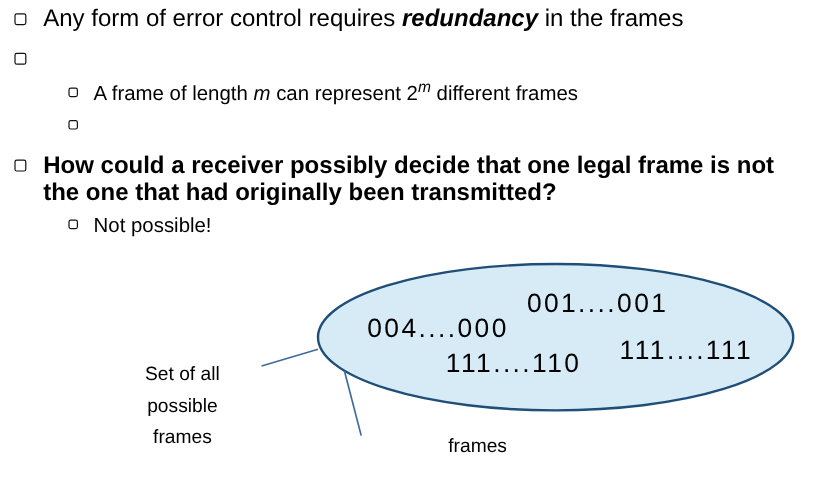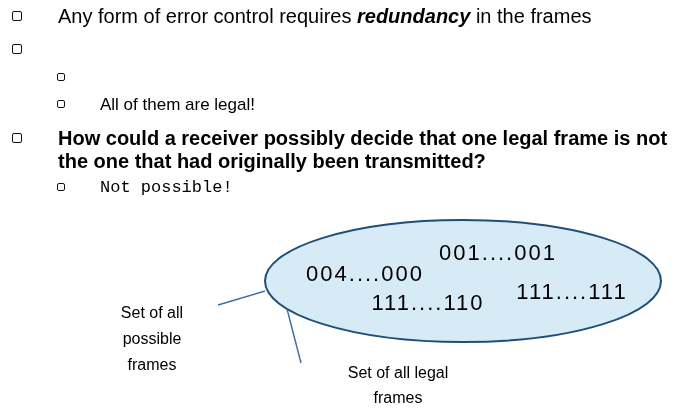--- a/index.html
+++ b/index.html
@@ -4,21 +4,21 @@
 <style>
   html, body { margin:0; padding:0; }
   body {
     width:695px; height:418px;
     background:#ffffff;
     position:relative;
     overflow:hidden;
     font-family:"Liberation Sans", sans-serif;
     color:#000;
   }
-  .row { position:absolute; display:flex; align-items:flex-start;gap:22px; }
+  .row { position:absolute; display:flex; align-items:flex-start; }
   .sq {
     flex:0 0 auto;
     box-sizing:border-box;
     border:1.6px solid #111;
     border-radius:2px;
     background:#fff;
   }
   .sq.main { width:10px; height:10px; margin:6px 14px 0 0; }
   .sq.sub  { width:8px;  height:8px;  margin:5px 13px 0 0; }
   .t-main { font-size:20px; line-height:23px; }
@@ -49,33 +49,33 @@
   <span class="sq main"></span>
   <span class="t-main"><span>Any form of error control requires </span><span class="em-bi">redundancy</span><span> in the frames</span></span>
 </div>
 
 <div class="row" style="top:38px; left:12px; width:670px;">
   <span class="sq main"></span>
 </div>
 
 <div class="row" style="top:68px; left:57px; width:620px;">
   <span class="sq sub"></span>
+  <span class="t-sub"><span>A frame of length </span><span class="ital">m</span><span> can represent 2</span><span class="supm">m</span><span> different frames</span></span>
 </div>
 
 <div class="row" style="top:95px; left:57px; width:620px;">
   <span class="sq sub"></span>
-  <span class="t-sub">All of them are legal!</span>
 </div>
 
 <div class="row" style="top:127px; left:12px; width:665px;">
   <span class="sq main"></span>
   <span class="t-main" style="width:652px;font-weight:bold;">How could a receiver possibly decide that one legal frame is not the one that had originally been transmitted?</span>
 </div>
 
-<div class="row" style="top:178px; left:57px; width:620px;font-family:Liberation Mono, monospace;">
+<div class="row" style="top:178px; left:57px; width:620px;">
   <span class="sq sub"></span>
   <span class="t-sub">Not possible!</span>
 </div>
 
 <svg class="diagram" width="695" height="418" viewBox="0 0 695 418" aria-hidden="true">
   <ellipse cx="463" cy="281" rx="198" ry="61" stroke-width="2" fill="#d7ebf7" stroke="#1f4e79"></ellipse>
   <line x1="218" y1="305" x2="265" y2="291" stroke-width="1.4" stroke="#3c6c9e"></line>
   <line x1="287" y1="309" x2="301" y2="363" stroke-width="1.4" stroke="#3c6c9e"></line>
 </svg>
 
@@ -84,15 +84,14 @@
 <span class="bin" style="left:572px; top:292px;">111....111</span>
 <span class="bin" style="left:428px; top:303px;">111....110</span>
 
 <div class="lbl" id="lbl-possible" style="left:92px; top:300px; width:120px;">
   <div>Set of all</div>
   <div>possible</div>
   <div>frames</div>
 </div>
 
 <div class="lbl" id="lbl-legal" style="left:315px; top:360px; width:166px;">
-  <div>Set of all legal</div>
   <div>frames</div>
 </div>
 
 </body></html>

